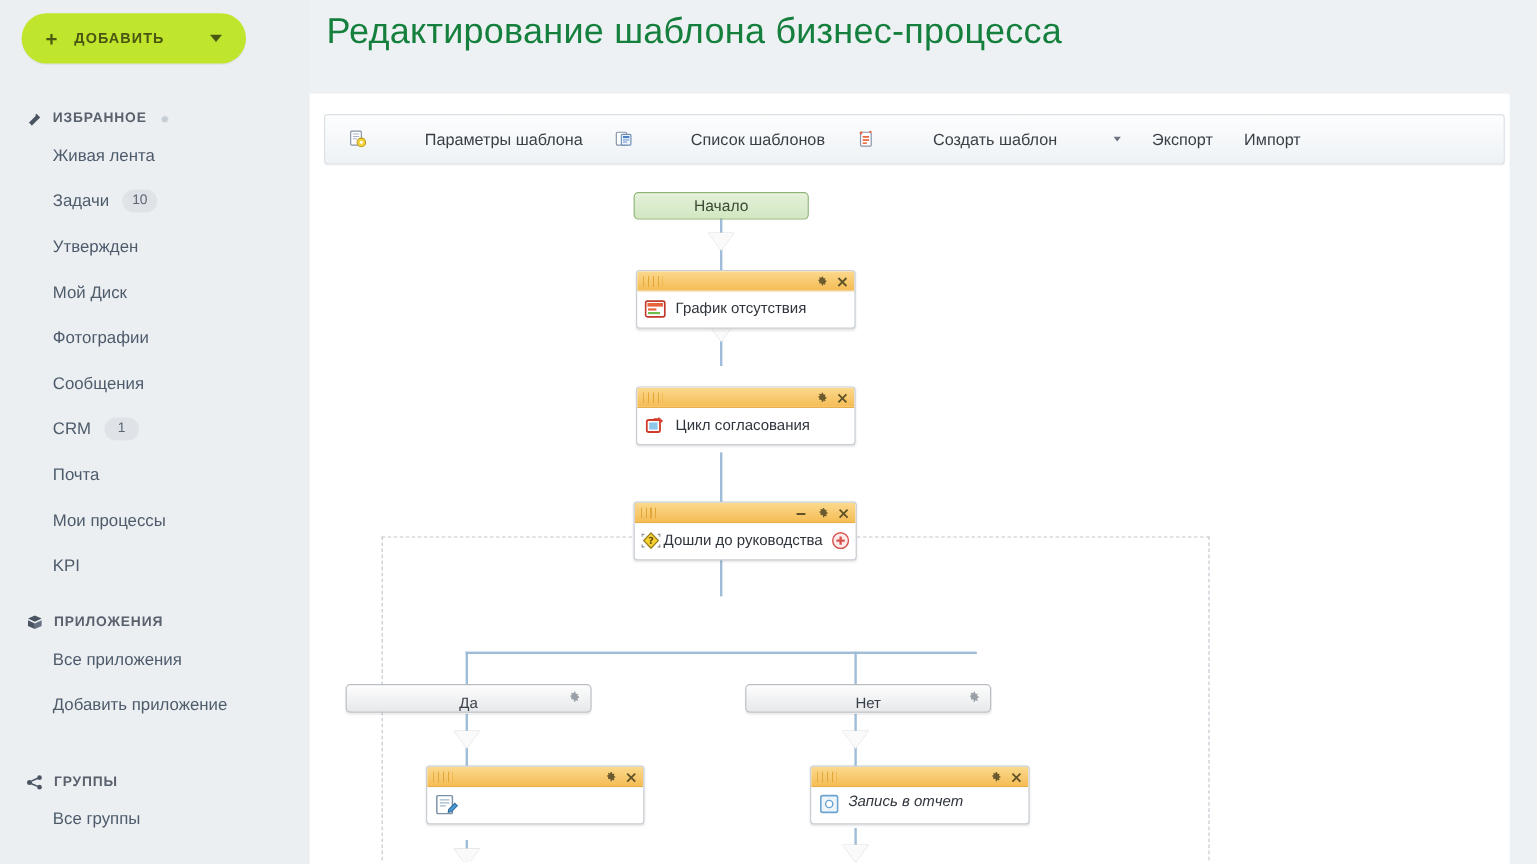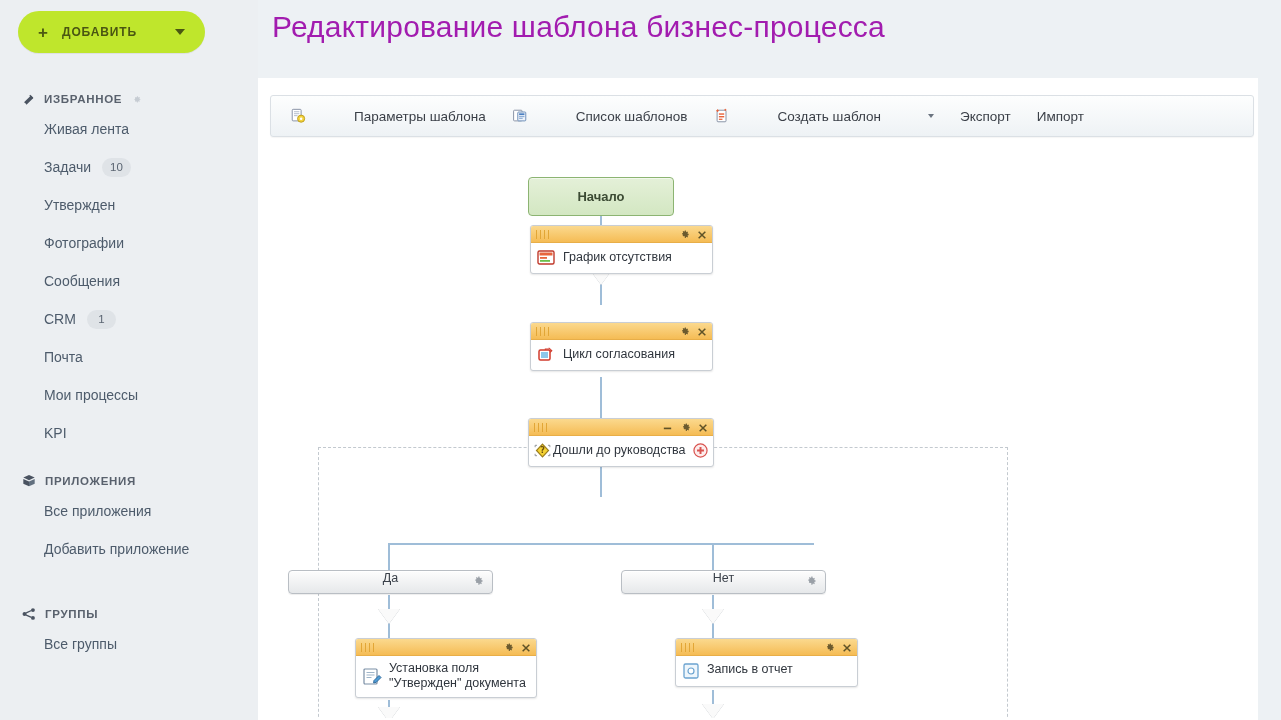--- a/index.html
+++ b/index.html
@@ -69,21 +69,21 @@
     background: #dfe3e7; color: #5b6572;
     border-radius: 10px; font-size: 11.5px;
     display: inline-flex; align-items: center; justify-content: center;
     padding: 0 7px; font-weight: normal;
   }
 
   
   .main { position: absolute; left: 258px; top: 0; width: 1023px; height: 720px; }
   .page-title {
     position: absolute; left: 14px; top: 10px;
-    font-size: 30px; font-weight: normal; color: #a21caf;
+    font-size: 30px; font-weight: normal; color: #15803d;
     letter-spacing: .2px; white-space: nowrap;
   }
   .content-panel {
     position: absolute; left: 0px; top: 78px;
     width: 1000px; height: 642px;
     background: #fff;
   }
 
   
   .toolbar {
@@ -197,21 +197,21 @@
   .node-cond .node-bd { padding: 4px 5px 5px 4px; align-items: center; }
   .plus-circle { margin-left: auto; flex: 0 0 auto; cursor: pointer; }
 
   
   .branch {
     position: absolute;
     height: 24px;
     background: linear-gradient(to bottom,#fdfdfd 0%, #e6e8ea 100%);
     border: 1px solid #b9bec4;
     border-radius: 4px;
-    display: flex; align-items: flex-start; justify-content: center;
+    display: flex; align-items: flex-end; justify-content: center;
     font-size: 12.5px; color: #3a4049;
     cursor: pointer;
     box-shadow: 0 1px 1px rgba(0,0,0,0.07), inset 0 1px 0 #fff;
   }
   .branch .bgear { position: absolute; right: 8px; top: 4px; }
 
   svg { display: block; }
 </style>
 </head>
 <body>
@@ -248,20 +248,24 @@
       </div>
         <div class="nav-item">
         <span>Задачи</span>
         <span class="badge">10</span>
       </div>
         <div class="nav-item">
         <span>Утвержден</span>
 
       </div>
         <div class="nav-item">
+        <span>Мой Диск</span>
+
+      </div>
+        <div class="nav-item">
         <span>Фотографии</span>
 
       </div>
         <div class="nav-item">
         <span>Сообщения</span>
 
       </div>
         <div class="nav-item">
         <span>CRM</span>
         <span class="badge">1</span>
@@ -393,21 +397,21 @@
         <div class="conn-v" style="left:118px; top:445px; height:50px;"></div>
         <div class="arrow" style="left:108px; top:459px;"></div>
         <div class="conn-v" style="left:118px; top:550px; height:38px;"></div>
         <div class="arrow" style="left:108px; top:557px;"></div>
 
         <div class="conn-v" style="left:442px; top:445px; height:50px;"></div>
         <div class="arrow" style="left:432px; top:459px;"></div>
         <div class="conn-v" style="left:442px; top:540px; height:52px;"></div>
         <div class="arrow" style="left:432px; top:554px;"></div>
 
-        <div class="node-start" style="left:258px; top:27px; width:146px; height:39px;font-weight:bold;">
+        <div class="node-start" style="left:258px; top:10px; width:146px; height:23px;">
           <span>Начало</span>
         </div>
 
         <div class="node" style="left:260px; top:75px; width:183px;">
           <div class="node-hd">
             <div class="grip"></div>
             <div class="hd-btns">
               <span class="hd-btn">
                 <svg width="11" height="11" viewBox="0 0 16 16">
                     <path fill="#6b5a2e" d="M8 5.4A2.6 2.6 0 1 0 8 10.6 2.6 2.6 0 0 0 8 5.4zm0 4A1.4 1.4 0 1 1 8 6.6a1.4 1.4 0 0 1 0 2.8z"></path>
@@ -542,45 +546,41 @@
             </div>
           </div>
           <div class="node-bd">
             <span class="nicon">
               <svg width="20" height="19" viewBox="0 0 20 19">
                 <rect x="2" y="2" width="13" height="15" rx="1" fill="#fff" stroke="#7b8fa6" stroke-width="1.2"></rect>
                 <path d="M4.5 5.5h8M4.5 8h8M4.5 10.5h5" stroke="#9fb5c9" stroke-width="1"></path>
                 <path d="M12 13.5 17 8.5l2 2-5 5-2.4.4z" fill="#4e9bd4" stroke="#2f6b9e" stroke-width="1"></path>
               </svg>
             </span>
-            <span class="ntxt">
-              <span>Установка поля</span><br>
-              <span>"Утвержден" документа</span>
-            </span>
           </div>
         </div>
 
         <div class="node" style="left:405px; top:488px; width:183px;">
           <div class="node-hd">
             <div class="grip"></div>
             <div class="hd-btns">
               <span class="hd-btn">
                 <svg width="11" height="11" viewBox="0 0 16 16">
                     <path fill="#6b5a2e" d="M8 5.4A2.6 2.6 0 1 0 8 10.6 2.6 2.6 0 0 0 8 5.4zm0 4A1.4 1.4 0 1 1 8 6.6a1.4 1.4 0 0 1 0 2.8z"></path>
                     <path fill="#6b5a2e" d="M14 7h-1.2a4.9 4.9 0 0 0-.5-1.2l.9-.9-1.1-1.1-.9.9A4.9 4.9 0 0 0 10 3.2V2H8.4v1.2c-.4.1-.8.3-1.2.5l-.9-.9-1.1 1.1.9.9c-.2.4-.4.8-.5 1.2H4.4v1.6h1.2c.1.4.3.8.5 1.2l-.9.9 1.1 1.1.9-.9c.4.2.8.4 1.2.5V13H10v-1.2c.4-.1.8-.3 1.2-.5l.9.9 1.1-1.1-.9-.9c.2-.4.4-.8.5-1.2H14V7z"></path>
                   </svg>
               </span>
               <span class="hd-btn">
                 <svg width="10" height="10" viewBox="0 0 12 12">
                     <path stroke="#5f5227" stroke-width="1.8" d="M2 2l8 8M10 2l-8 8"></path>
                   </svg>
               </span>
             </div>
           </div>
-          <div class="node-bd" style="align-items:center;">
+          <div class="node-bd" style="align-items:flex-start;font-style:italic;">
             <span class="nicon">
               <svg width="18" height="18" viewBox="0 0 18 18">
                 <rect x="2" y="2" width="14" height="14" rx="1.5" fill="#eef6fc" stroke="#6ba3d0" stroke-width="1.3"></rect>
                 <circle cx="9" cy="9" r="3" fill="#fff" stroke="#6ba3d0" stroke-width="1.2"></circle>
               </svg>
             </span>
             <span class="ntxt" style="padding-bottom:2px;">Запись в отчет</span>
           </div>
         </div>
 

